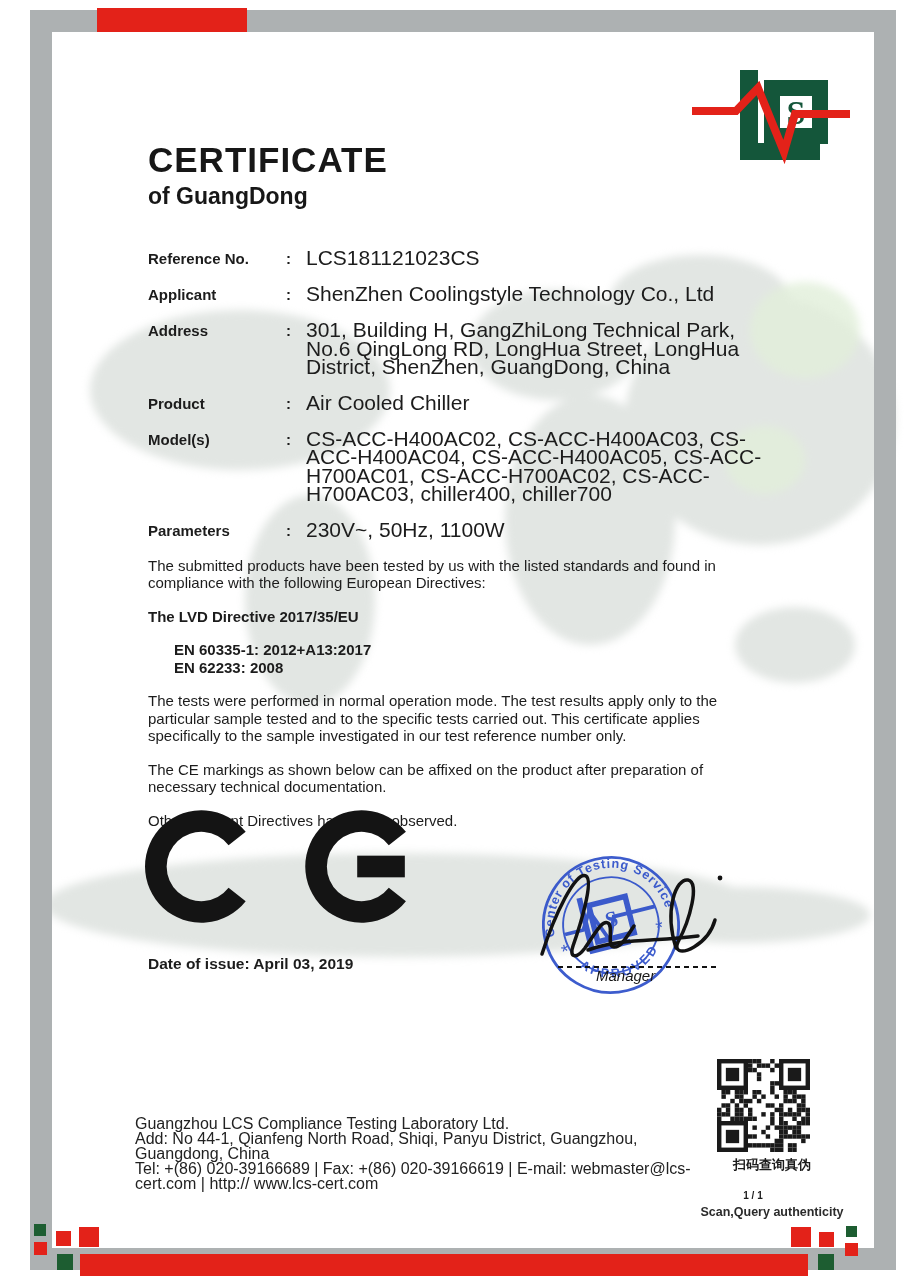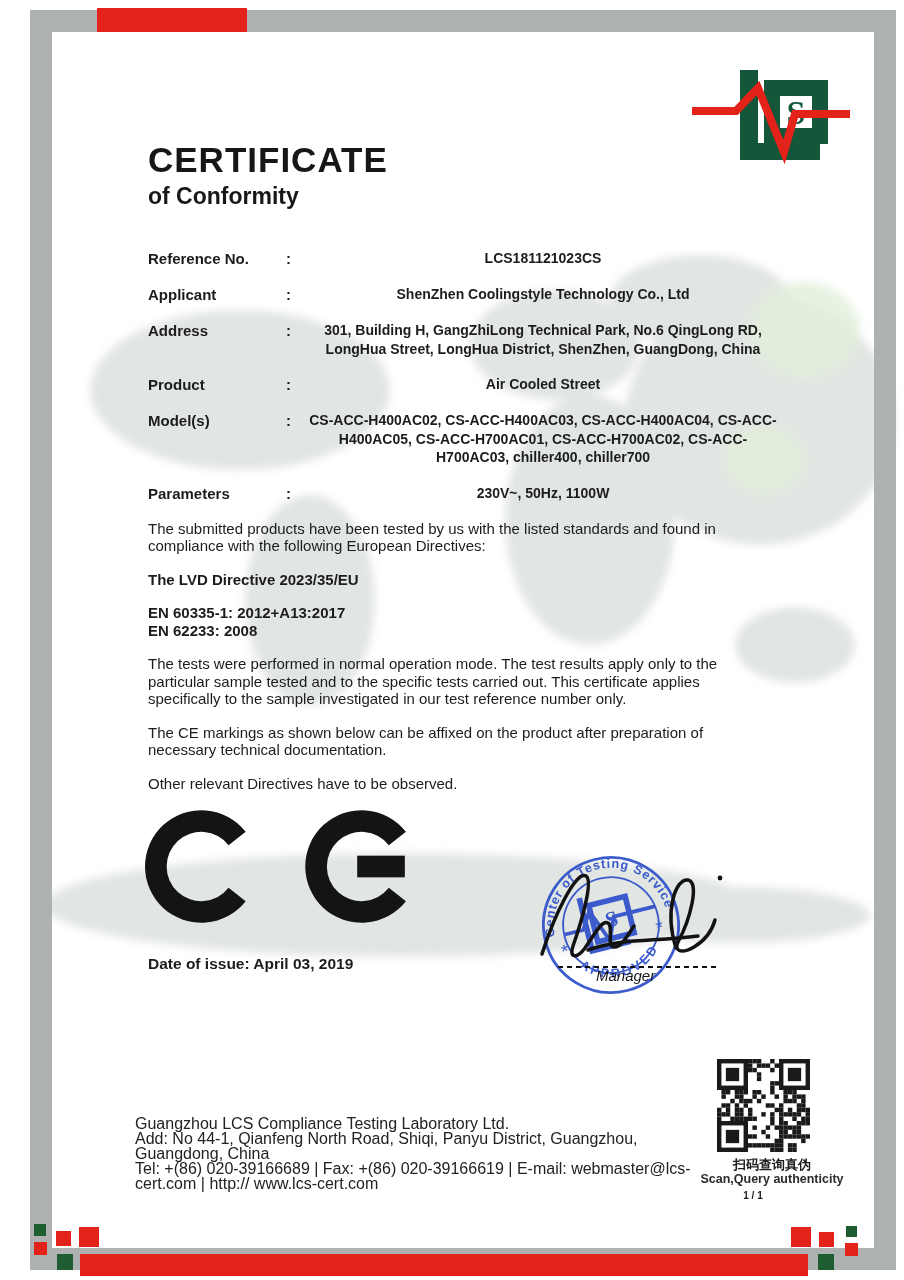--- a/index.html
+++ b/index.html
@@ -36,39 +36,39 @@
   
   .watermark { position:absolute; left:0; top:0; z-index:0; filter:blur(4px); }
   
   .content { position:absolute; left:148px; top:141px; width:632px; z-index:1; }
   .title   { font-size:35px; font-weight:bold; letter-spacing:1px; line-height:38px; color:#171717; }
   .subtitle{ font-size:23px; font-weight:bold; line-height:26px; margin-top:4px; color:#171717; }
   .fields  { margin-top:40px; }
   .field-row { display:grid; grid-template-columns:138px 20px 1fr; margin-bottom:17px; }
   .field-row .lab { font-weight:bold; font-size:15px; line-height:19px; }
   .field-row .col { font-weight:bold; font-size:15px; line-height:19px; }
-  .field-row .val { font-weight:bold; font-size:14px; line-height:18.5px; max-width:478px;text-align:center; }
+  .field-row .val { font-weight:normal; font-size:21px; line-height:18.5px; max-width:478px; }
   .gap-lg { }
   .para { font-size:15px; line-height:17.5px; max-width:592px; margin-top:16px; }
   .bold-line { font-weight:bold; font-size:15px; line-height:17.5px; margin-top:16px; }
   .std { font-weight:bold; font-size:15px; line-height:17.5px; }
-  .std-block { margin-top:16px; }
+  .std-block { margin-top:16px;margin-left:26px; }
   
   .ce-mark { position:absolute; left:145px; top:810px; z-index:1; }
   .date-line { position:absolute; left:148px; top:955px; font-size:15.5px; font-weight:bold; z-index:1; }
   .stamp { position:absolute; left:536px; top:850px; width:150px; height:150px; transform:rotate(-14deg); opacity:.92; z-index:2; }
   .signature { position:absolute; left:528px; top:852px; z-index:3; }
   .manager { position:absolute; left:596px; top:967px; font-size:15px; color:#161616; z-index:3;font-style:italic; }
   
   .lcs-logo { position:absolute; left:692px; top:64px; z-index:1; }
   
   .qr-box { position:absolute; left:717px; top:1059px; z-index:1; }
   .qr-captions { position:absolute; left:693px; top:1157px; width:158px; text-align:center; z-index:1; }
   .qr-zh { font-size:13px; font-weight:bold; line-height:15px; }
-  .qr-en { font-size:12.5px; font-weight:bold; line-height:15px; color:#2b2b2b; }
+  .qr-en { font-size:12.5px; font-weight:bold; line-height:15px; color:#2b2b2b;margin-top:33px; }
   .page-num { position:absolute; left:698px; top:1190px; width:110px; text-align:center; font-size:10px; font-weight:bold; z-index:1; }
   .footer { position:absolute; left:135px; top:1116px; width:565px; z-index:1; font-size:16px; line-height:15px; color:#222; }
 </style>
 </head>
 <body>
 
 <svg class="watermark" width="904" height="1280">
   <g fill="#dde2de" opacity="0.85">
     <ellipse cx="240" cy="390" rx="150" ry="80"></ellipse>
     <ellipse cx="310" cy="600" rx="65" ry="105"></ellipse>
@@ -106,57 +106,57 @@
 <svg class="lcs-logo" width="160" height="108" viewBox="0 0 160 108">
   <rect x="48" y="6" width="18" height="90" fill="#14563a"></rect>
   <rect x="48" y="79" width="80" height="17" fill="#14563a"></rect>
   <path fill="#14563a" fill-rule="evenodd" d="M72 16 h64 v64 h-64 Z M88 32 h32 v32 h-32 Z"></path>
   <text x="104" y="60" text-anchor="middle" font-family="Liberation Serif, serif" font-size="34" font-weight="bold" fill="#14563a">S</text>
   <polyline points="0,47 44,47 66,24 92,88 103,50 158,50" fill="none" stroke="#e32219" stroke-width="8"></polyline>
 </svg>
 
 <div class="content">
   <div class="title">CERTIFICATE</div>
-  <div class="subtitle">of Conformity</div>
+  <div class="subtitle">of GuangDong</div>
 
   <div class="fields">
     <div class="field-row">
       <div class="lab">Reference No.</div>
       <div class="col">:</div>
       <div class="val">LCS181121023CS</div>
     </div>
     <div class="field-row">
       <div class="lab">Applicant</div>
       <div class="col">:</div>
       <div class="val">ShenZhen Coolingstyle Technology Co., Ltd</div>
     </div>
     <div class="field-row">
       <div class="lab">Address</div>
       <div class="col">:</div>
       <div class="val">301, Building H, GangZhiLong Technical Park, No.6 QingLong RD, LongHua Street, LongHua District, ShenZhen, GuangDong, China</div>
     </div>
     <div class="field-row">
       <div class="lab">Product</div>
       <div class="col">:</div>
-      <div class="val">Air Cooled Street</div>
+      <div class="val">Air Cooled Chiller</div>
     </div>
     <div class="field-row gap-lg">
       <div class="lab">Model(s)</div>
       <div class="col">:</div>
       <div class="val">CS-ACC-H400AC02, CS-ACC-H400AC03, CS-ACC-H400AC04, CS-ACC-H400AC05, CS-ACC-H700AC01, CS-ACC-H700AC02, CS-ACC-H700AC03, chiller400, chiller700</div>
     </div>
     <div class="field-row">
       <div class="lab">Parameters</div>
       <div class="col">:</div>
       <div class="val">230V~, 50Hz, 1100W</div>
     </div>
   </div>
 
   <div class="para" style="margin-top:0;">The submitted products have been tested by us with the listed standards and found in compliance with the following European Directives:</div>
-  <div class="bold-line">The LVD Directive 2023/35/EU</div>
+  <div class="bold-line">The LVD Directive 2017/35/EU</div>
   <div class="std-block">
     <div class="std">EN 60335-1: 2012+A13:2017</div>
     <div class="std">EN 62233: 2008</div>
   </div>
   <div class="para">The tests were performed in normal operation mode. The test results apply only to the particular sample tested and to the specific tests carried out. This certificate applies specifically to the sample investigated in our test reference number only.</div>
   <div class="para">The CE markings as shown below can be affixed on the product after preparation of necessary technical documentation.</div>
   <div class="para">Other relevant Directives have to be observed.</div>
 </div>
 
 <svg class="ce-mark" width="262" height="113" viewBox="0 0 242 104" aria-label="CE">

